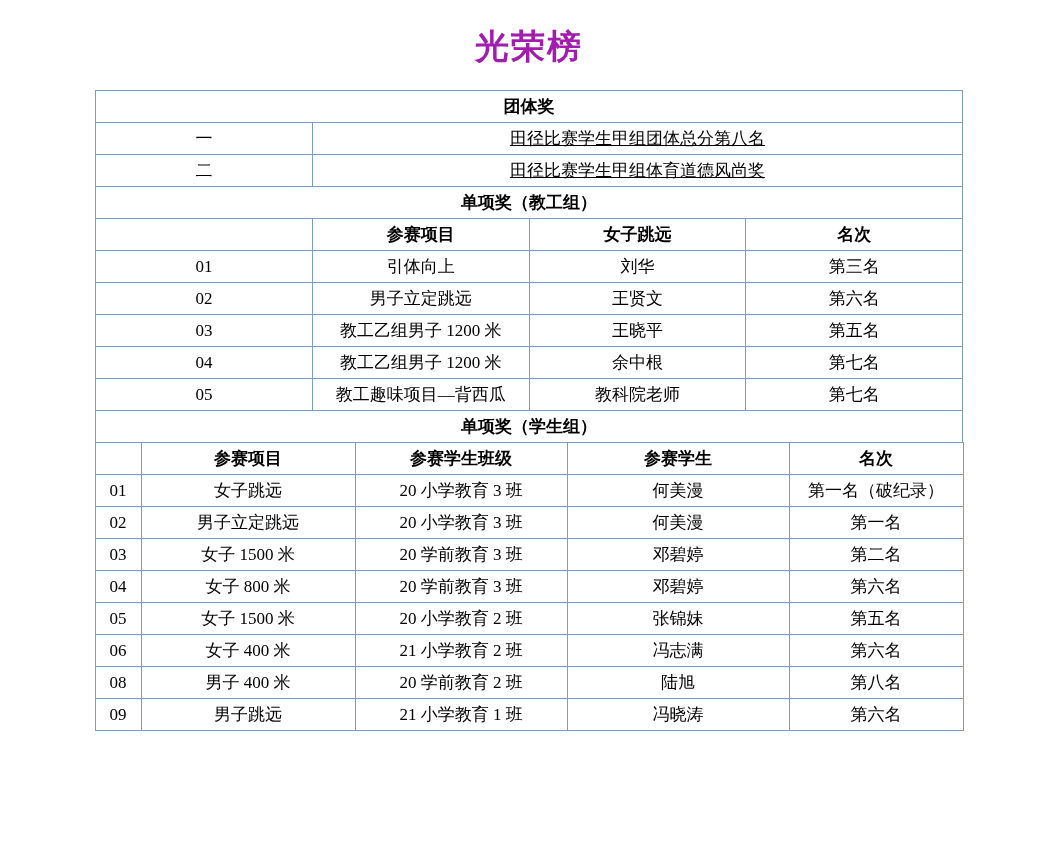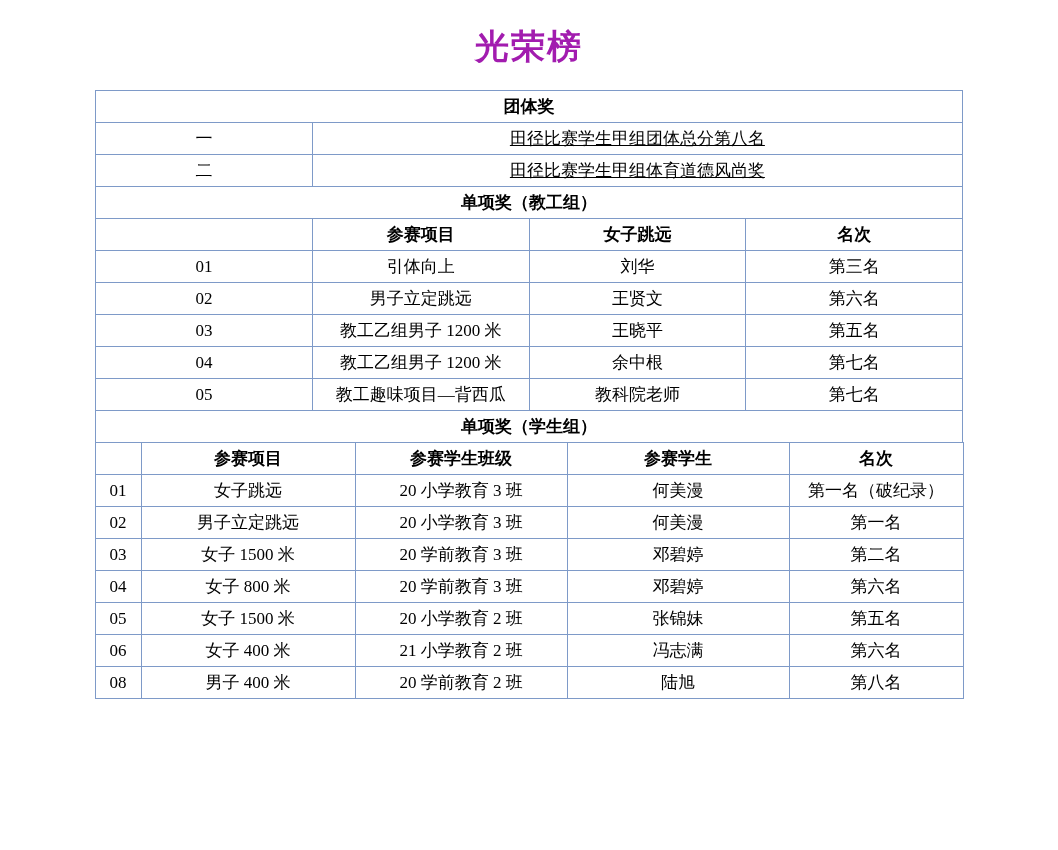--- a/index.html
+++ b/index.html
@@ -201,17 +201,24 @@
         <td>冯志满</td>
         <td>第六名</td>
       </tr>
       <tr>
         <td class="idx">08</td>
         <td>男子 400 米</td>
         <td>20 学前教育 2 班</td>
         <td>陆旭</td>
         <td>第八名</td>
       </tr>
+      <tr>
+        <td class="idx">09</td>
+        <td>男子跳远</td>
+        <td>21 小学教育 1 班</td>
+        <td>冯晓涛</td>
+        <td>第六名</td>
+      </tr>
 
     </tbody>
   </table>
 
 </div>
 
 </body></html>

